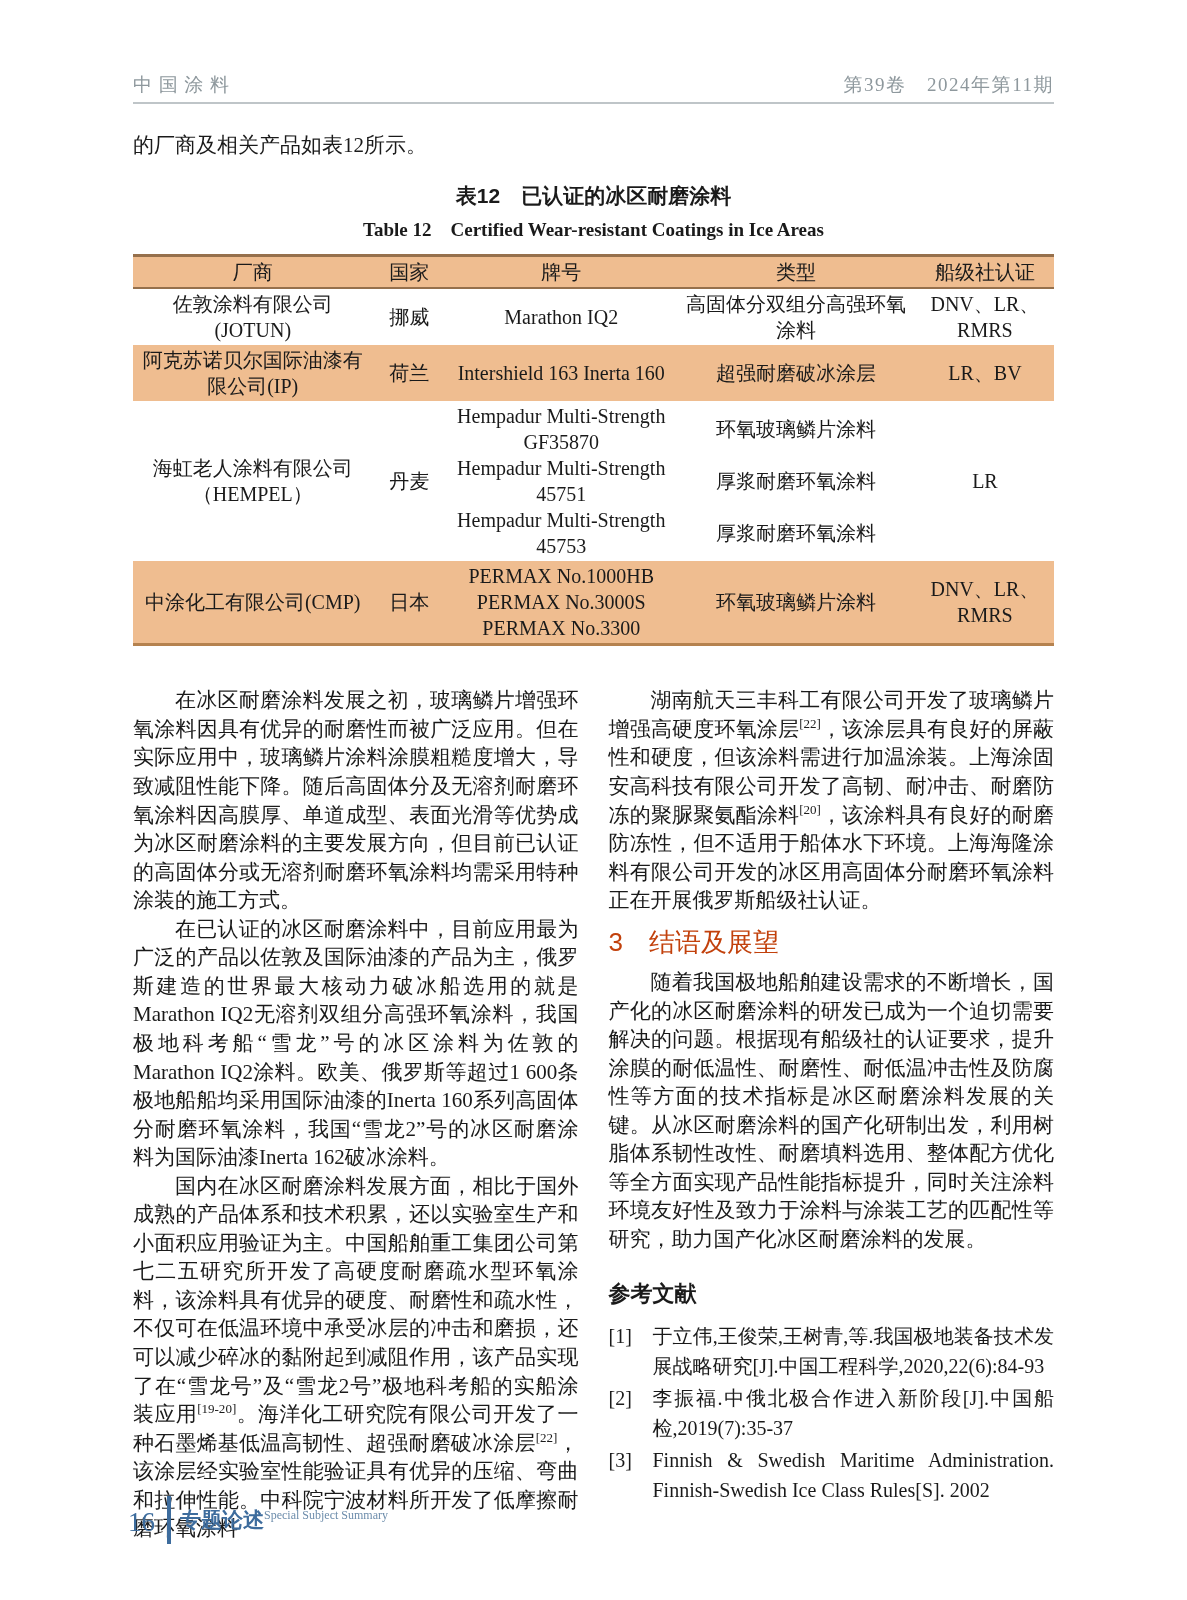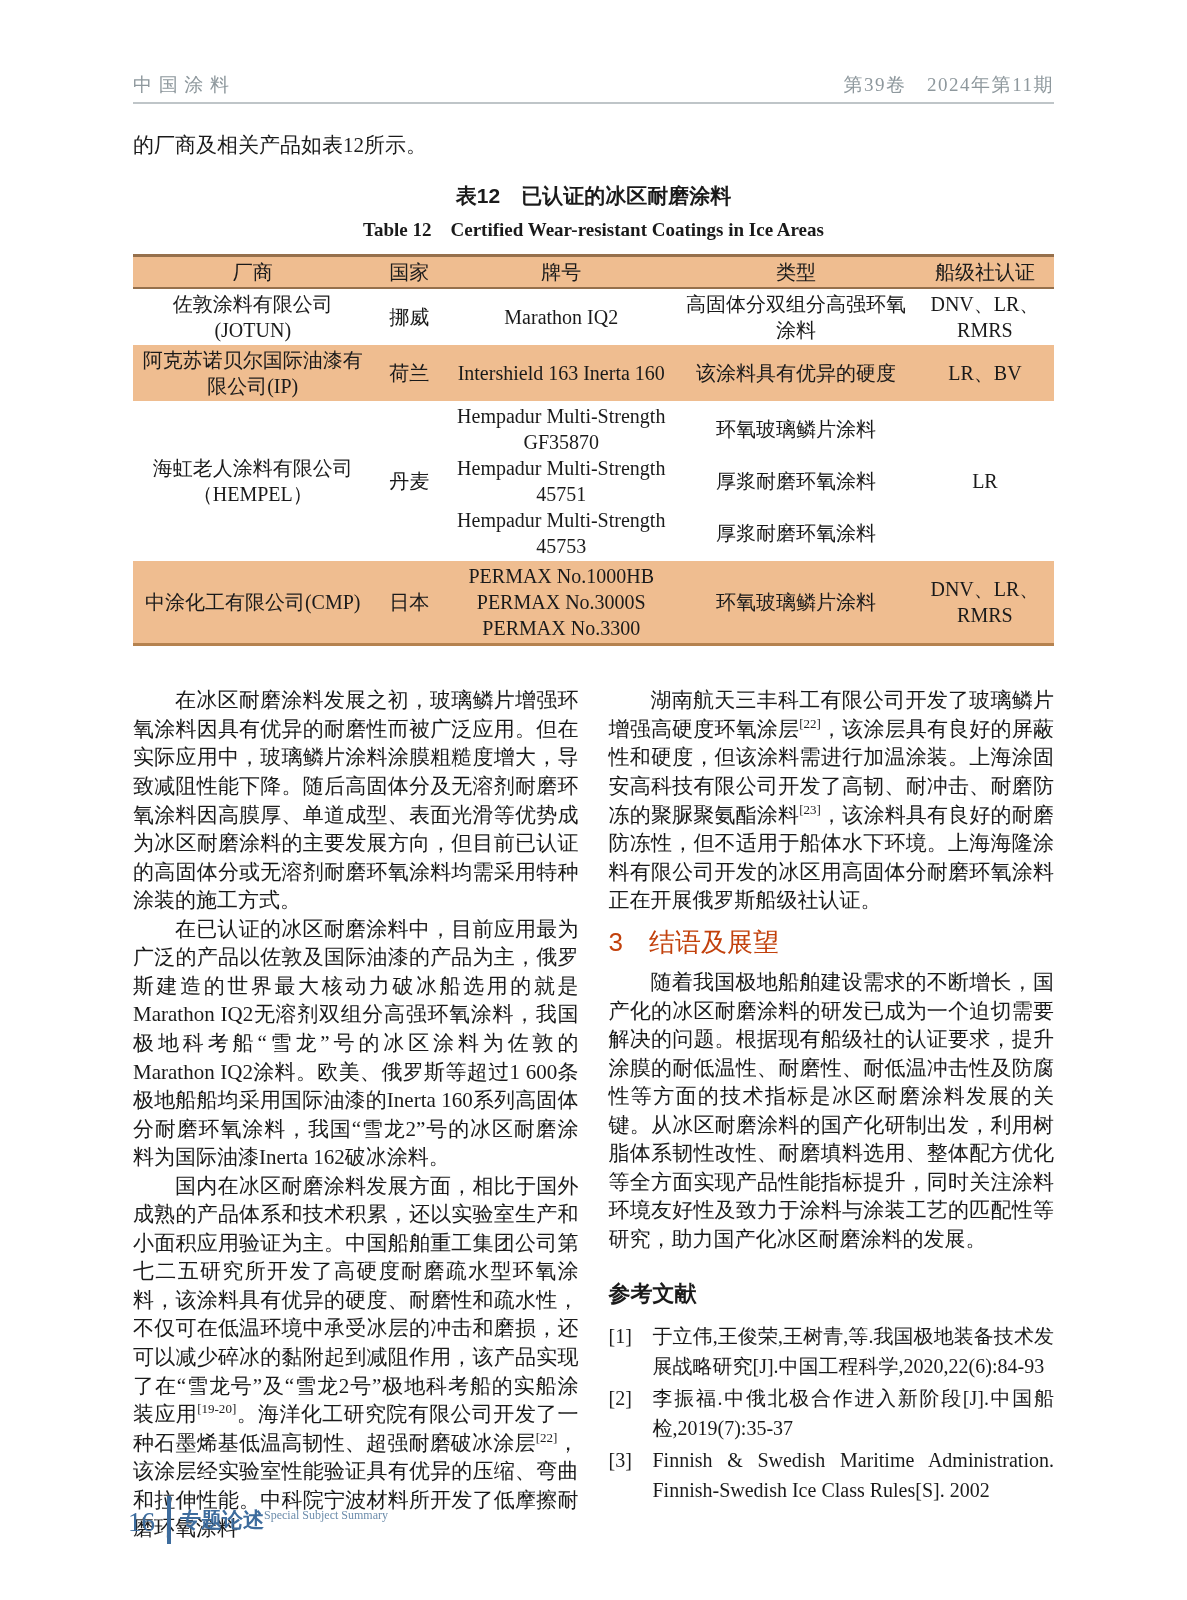--- a/index.html
+++ b/index.html
@@ -98,21 +98,21 @@
         <td>挪威</td>
         <td>Marathon IQ2</td>
         <td>高固体分双组分高强环氧涂料</td>
         <td>DNV、LR、RMRS</td>
       </tr>
 
       <tr class="tint r-ip">
         <td class="mfr">阿克苏诺贝尔国际油漆有限公司(IP)</td>
         <td>荷兰</td>
         <td>Intershield 163 Inerta 160</td>
-        <td>该涂料具有优异的硬度</td>
+        <td>超强耐磨破冰涂层</td>
         <td>LR、BV</td>
       </tr>
 
       <tr class="r-hempel">
         <td class="mfr">海虹老人涂料有限公司（HEMPEL）</td>
         <td>丹麦</td>
         <td class="vfill">
           <div class="stack">
             <div>Hempadur Multi-Strength GF35870</div>
             <div>Hempadur Multi-Strength 45751</div>
@@ -148,21 +148,21 @@
       </table>
 
     <div class="columns">
       <div class="col">
         <p>在冰区耐磨涂料发展之初，玻璃鳞片增强环氧涂料因具有优异的耐磨性而被广泛应用。但在实际应用中，玻璃鳞片涂料涂膜粗糙度增大，导致减阻性能下降。随后高固体分及无溶剂耐磨环氧涂料因高膜厚、单道成型、表面光滑等优势成为冰区耐磨涂料的主要发展方向，但目前已认证的高固体分或无溶剂耐磨环氧涂料均需采用特种涂装的施工方式。</p>
         <p>在已认证的冰区耐磨涂料中，目前应用最为广泛的产品以佐敦及国际油漆的产品为主，俄罗斯建造的世界最大核动力破冰船选用的就是Marathon IQ2无溶剂双组分高强环氧涂料，我国极地科考船“雪龙”号的冰区涂料为佐敦的Marathon IQ2涂料。欧美、俄罗斯等超过1 600条极地船船均采用国际油漆的Inerta 160系列高固体分耐磨环氧涂料，我国“雪龙2”号的冰区耐磨涂料为国际油漆Inerta 162破冰涂料。</p>
         <p><span>国内在冰区耐磨涂料发展方面，相比于国外成熟的产品体系和技术积累，还以实验室生产和小面积应用验证为主。中国船舶重工集团公司第七二五研究所开发了高硬度耐磨疏水型环氧涂料，该涂料具有优异的硬度、耐磨性和疏水性，不仅可在低温环境中承受冰层的冲击和磨损，还可以减少碎冰的黏附起到减阻作用，该产品实现了在“雪龙号”及“雪龙2号”极地科考船的实船涂装应用</span><sup>[19-20]</sup><span>。海洋化工研究院有限公司开发了一种石墨烯基低温高韧性、超强耐磨破冰涂层</span><sup>[22]</sup><span>，该涂层经实验室性能验证具有优异的压缩、弯曲和拉伸性能。中科院宁波材料所开发了低摩擦耐磨环氧涂料</span></p>
       </div>
 
       <div class="col">
-        <p><span>湖南航天三丰科工有限公司开发了玻璃鳞片增强高硬度环氧涂层</span><sup>[22]</sup><span>，该涂层具有良好的屏蔽性和硬度，但该涂料需进行加温涂装。上海涂固安高科技有限公司开发了高韧、耐冲击、耐磨防冻的聚脲聚氨酯涂料</span><sup>[23]</sup><span>，该涂料具有良好的耐磨防冻性，但不适用于船体水下环境。上海海隆涂料有限公司开发的冰区用高固体分耐磨环氧涂料正在开展俄罗斯船级社认证。</span></p>
+        <p><span>湖南航天三丰科工有限公司开发了玻璃鳞片增强高硬度环氧涂层</span><sup>[22]</sup><span>，该涂层具有良好的屏蔽性和硬度，但该涂料需进行加温涂装。上海涂固安高科技有限公司开发了高韧、耐冲击、耐磨防冻的聚脲聚氨酯涂料</span><sup>[20]</sup><span>，该涂料具有良好的耐磨防冻性，但不适用于船体水下环境。上海海隆涂料有限公司开发的冰区用高固体分耐磨环氧涂料正在开展俄罗斯船级社认证。</span></p>
         <div class="section-heading">3　结语及展望</div>
         <p>随着我国极地船舶建设需求的不断增长，国产化的冰区耐磨涂料的研发已成为一个迫切需要解决的问题。根据现有船级社的认证要求，提升涂膜的耐低温性、耐磨性、耐低温冲击性及防腐性等方面的技术指标是冰区耐磨涂料发展的关键。从冰区耐磨涂料的国产化研制出发，利用树脂体系韧性改性、耐磨填料选用、整体配方优化等全方面实现产品性能指标提升，同时关注涂料环境友好性及致力于涂料与涂装工艺的匹配性等研究，助力国产化冰区耐磨涂料的发展。</p>
 
         <div class="refs-heading">参考文献</div>
 
         <div class="ref-item">
           <span class="ref-num">[1]</span>
           <span class="ref-text">于立伟,王俊荣,王树青,等.我国极地装备技术发展战略研究[J].中国工程科学,2020,22(6):84-93</span>
         </div>
         <div class="ref-item">

